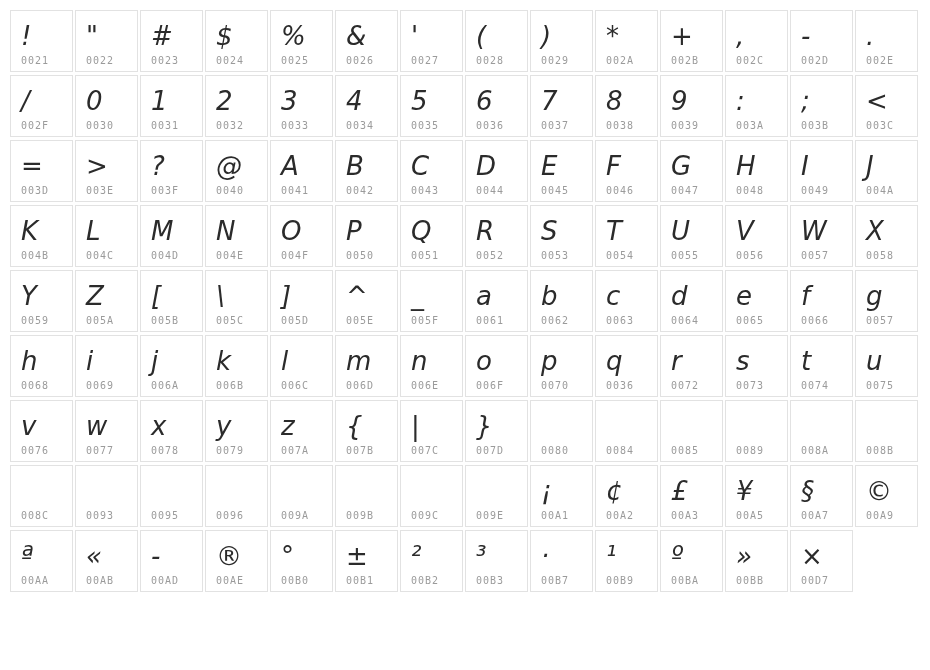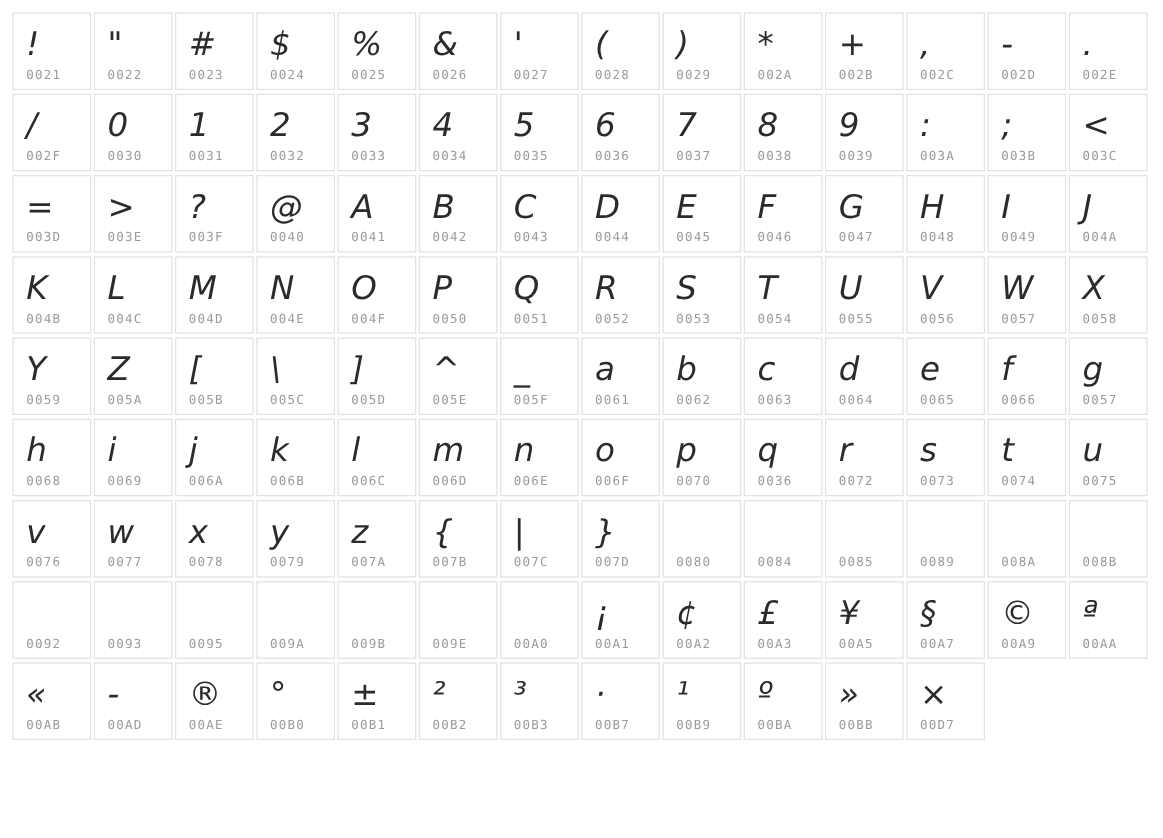--- a/index.html
+++ b/index.html
@@ -538,60 +538,64 @@
   <div class="cell">
     <div class="glyph"></div>
     <div class="code">008A</div>
   </div>
 
   <div class="cell">
     <div class="glyph"></div>
     <div class="code">008B</div>
   </div>
 
-
-
-  <div class="cell">
-    <div class="glyph"></div>
-    <div class="code">0092</div>
-  </div>
+  <div class="cell">
+    <div class="glyph"></div>
+    <div class="code">008C</div>
+  </div>
+
+
 
   <div class="cell">
     <div class="glyph"></div>
     <div class="code">0093</div>
   </div>
 
 
   <div class="cell">
     <div class="glyph"></div>
     <div class="code">0095</div>
   </div>
 
+  <div class="cell">
+    <div class="glyph"></div>
+    <div class="code">0096</div>
+  </div>
 
   <div class="cell">
     <div class="glyph"></div>
     <div class="code">009A</div>
   </div>
 
   <div class="cell">
     <div class="glyph"></div>
     <div class="code">009B</div>
   </div>
 
+  <div class="cell">
+    <div class="glyph"></div>
+    <div class="code">009C</div>
+  </div>
 
   <div class="cell">
     <div class="glyph"></div>
     <div class="code">009E</div>
   </div>
 
 
-  <div class="cell">
-    <div class="glyph"></div>
-    <div class="code">00A0</div>
-  </div>
 
   <div class="cell">
     <div class="glyph">¡</div>
     <div class="code">00A1</div>
   </div>
 
   <div class="cell">
     <div class="glyph">¢</div>
     <div class="code">00A2</div>
   </div>

